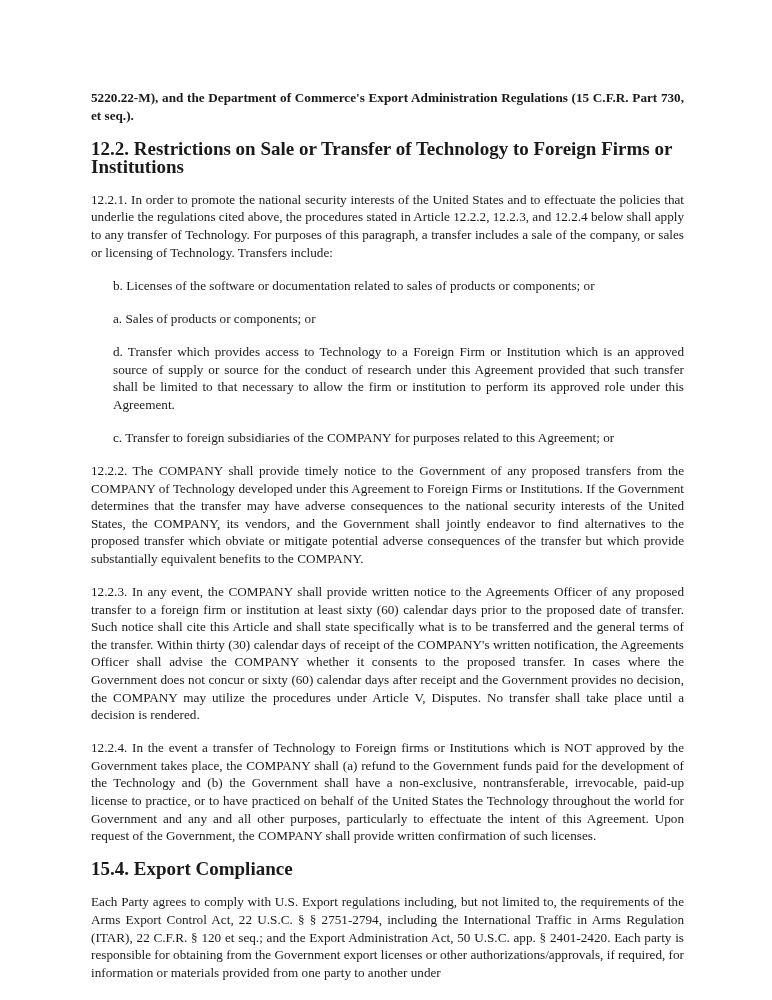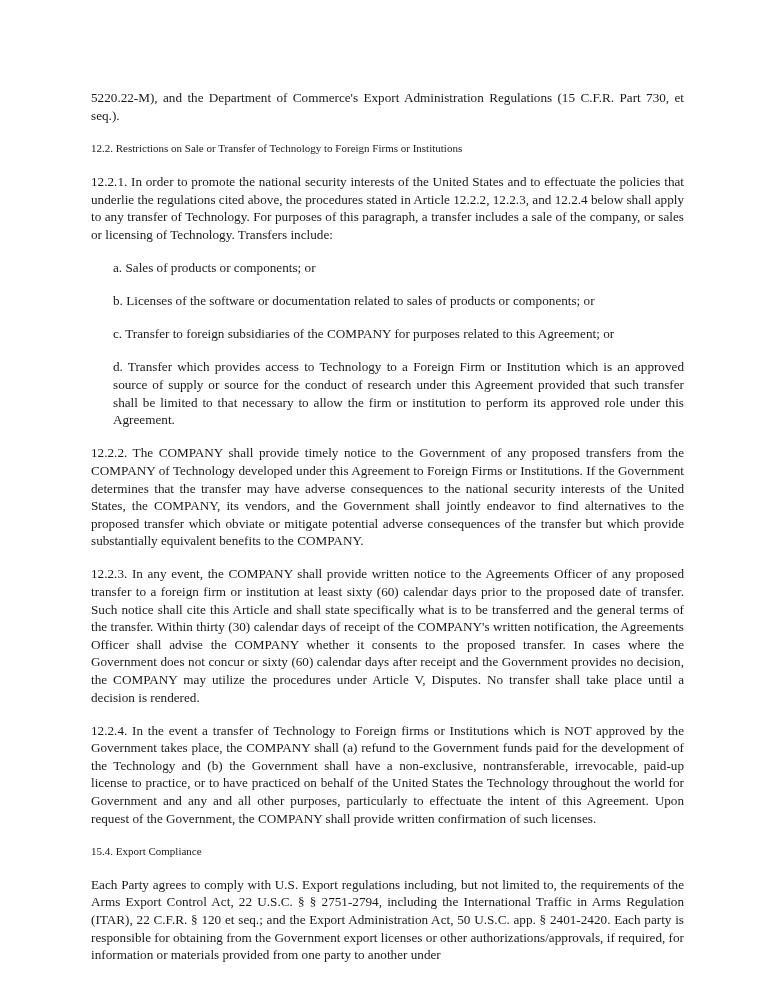--- a/index.html
+++ b/index.html
@@ -21,47 +21,47 @@
       top: 89px;
       width: 593px;
       font-size: 13.2px;
       line-height: 17.6px;
     }
     p {
       margin: 0 0 15.5px 0;
       text-align: justify;
     }
     h2 {
-      font-size: 11px;
-      font-weight: normal;
+      font-size: 19px;
+      font-weight: bold;
       margin: 0 0 15.5px 0;
       line-height: 17.6px;
     }
     .list-item {
       margin: 0 0 15.5px 22px;
       text-align: justify;
     }
     .list-item.short {
       text-align: left;
     }
   </style>
 </head>
 <body>
 
 <div class="page">
-  <p style="margin-bottom:16px;">5220.22-M), and the Department of Commerce's Export Administration Regulations (15 C.F.R. Part 730, et seq.).</p>
+  <p style="margin-bottom:16px;font-weight:bold;">5220.22-M), and the Department of Commerce's Export Administration Regulations (15 C.F.R. Part 730, et seq.).</p>
 
   <h2>12.2. Restrictions on Sale or Transfer of Technology to Foreign Firms or Institutions</h2>
 
   <p>12.2.1. In order to promote the national security interests of the United States and to effectuate the policies that underlie the regulations cited above, the procedures stated in Article 12.2.2, 12.2.3, and 12.2.4 below shall apply to any transfer of Technology. For purposes of this paragraph, a transfer includes a sale of the company, or sales or licensing of Technology. Transfers include:</p>
 
+  <div class="list-item short">b. Licenses of the software or documentation related to sales of products or components; or</div>
   <div class="list-item short">a. Sales of products or components; or</div>
-  <div class="list-item short">b. Licenses of the software or documentation related to sales of products or components; or</div>
+  <div class="list-item">d. Transfer which provides access to Technology to a Foreign Firm or Institution which is an approved source of supply or source for the conduct of research under this Agreement provided that such transfer shall be limited to that necessary to allow the firm or institution to perform its approved role under this Agreement.</div>
   <div class="list-item short">c. Transfer to foreign subsidiaries of the COMPANY for purposes related to this Agreement; or</div>
-  <div class="list-item">d. Transfer which provides access to Technology to a Foreign Firm or Institution which is an approved source of supply or source for the conduct of research under this Agreement provided that such transfer shall be limited to that necessary to allow the firm or institution to perform its approved role under this Agreement.</div>
 
   <p>12.2.2. The COMPANY shall provide timely notice to the Government of any proposed transfers from the COMPANY of Technology developed under this Agreement to Foreign Firms or Institutions. If the Government determines that the transfer may have adverse consequences to the national security interests of the United States, the COMPANY, its vendors, and the Government shall jointly endeavor to find alternatives to the proposed transfer which obviate or mitigate potential adverse consequences of the transfer but which provide substantially equivalent benefits to the COMPANY.</p>
 
   <p>12.2.3. In any event, the COMPANY shall provide written notice to the Agreements Officer of any proposed transfer to a foreign firm or institution at least sixty (60) calendar days prior to the proposed date of transfer. Such notice shall cite this Article and shall state specifically what is to be transferred and the general terms of the transfer. Within thirty (30) calendar days of receipt of the COMPANY's written notification, the Agreements Officer shall advise the COMPANY whether it consents to the proposed transfer. In cases where the Government does not concur or sixty (60) calendar days after receipt and the Government provides no decision, the COMPANY may utilize the procedures under Article V, Disputes. No transfer shall take place until a decision is rendered.</p>
 
   <p>12.2.4. In the event a transfer of Technology to Foreign firms or Institutions which is NOT approved by the Government takes place, the COMPANY shall (a) refund to the Government funds paid for the development of the Technology and (b) the Government shall have a non-exclusive, nontransferable, irrevocable, paid-up license to practice, or to have practiced on behalf of the United States the Technology throughout the world for Government and any and all other purposes, particularly to effectuate the intent of this Agreement. Upon request of the Government, the COMPANY shall provide written confirmation of such licenses.</p>
 
   <h2>15.4. Export Compliance</h2>
 
   <p>Each Party agrees to comply with U.S. Export regulations including, but not limited to, the requirements of the Arms Export Control Act, 22 U.S.C. § § 2751-2794, including the International Traffic in Arms Regulation (ITAR), 22 C.F.R. § 120 et seq.; and the Export Administration Act, 50 U.S.C. app. § 2401-2420. Each party is responsible for obtaining from the Government export licenses or other authorizations/approvals, if required, for information or materials provided from one party to another under</p>

